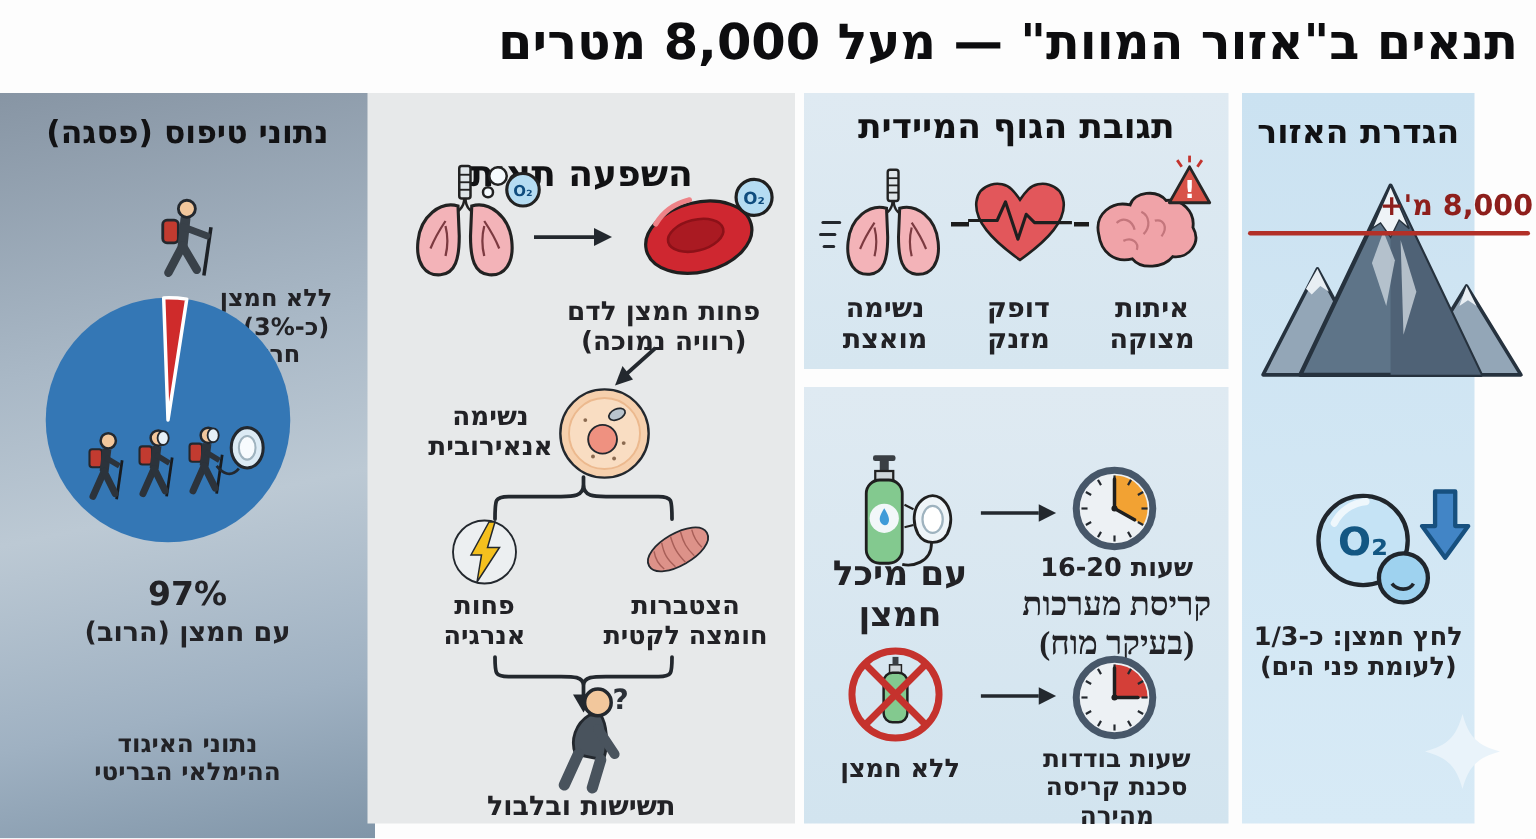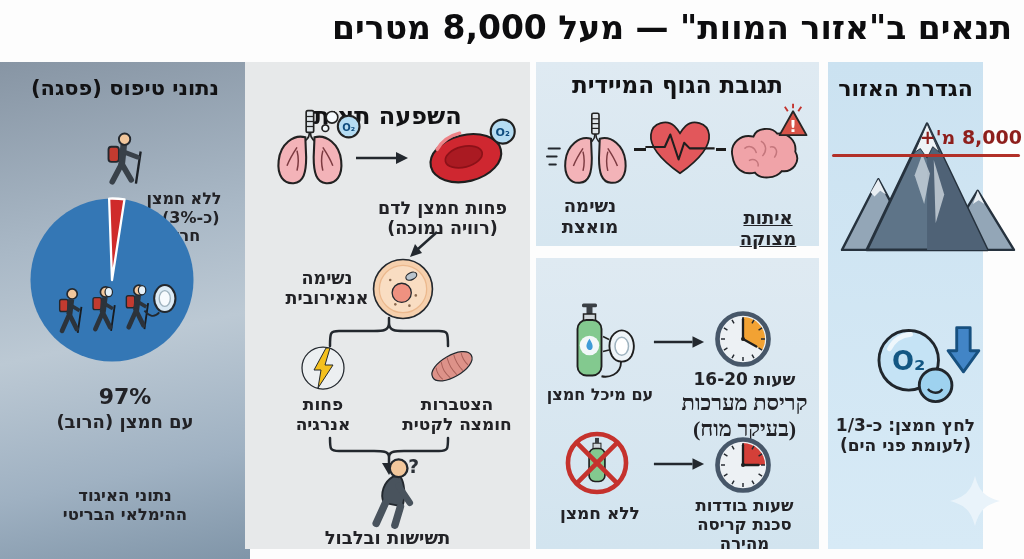--- a/index.html
+++ b/index.html
@@ -222,42 +222,44 @@
         <line x1="95" y1="-4" x2="95" y2="2" stroke="#c3332d" stroke-width="2.5"></line>
         <line x1="84" y1="0" x2="88" y2="6" stroke="#c3332d" stroke-width="2.5"></line>
         <line x1="106" y1="0" x2="102" y2="6" stroke="#c3332d" stroke-width="2.5"></line>
         <polygon points="95,6 113,38 77,38" fill="#d85348" stroke="#262626" stroke-width="2.5" stroke-linejoin="round"></polygon>
         <text x="95" y="34" text-anchor="middle" font-size="22" font-weight="bold" fill="#ffffff">!</text>
       </g>
     </svg>
 
     <div class="abs lbl" dir="rtl" style="left:4px;top:134px;width:100px;font-size:18px;">נשימה
 מואצת</div>
-    <div class="abs lbl" dir="rtl" style="left:186px;top:146px;width:92px;font-size:18px;text-decoration:underline;">איתות
+    <div class="abs lbl" dir="rtl" style="left:100px;top:134px;width:86px;font-size:18px;">דופק
+מזנק</div>
+    <div class="abs lbl" dir="rtl" style="left:186px;top:134px;width:92px;font-size:18px;">איתות
 מצוקה</div>
   </div>
 
   <div class="panel" style="left:536px;top:258px;width:283px;height:291px;
               background:linear-gradient(180deg,#dfeaf2,#d2e4ef);">
 
     <svg class="abs" style="left:24px;top:44px;" width="86" height="84" viewBox="0 0 112 112">
       <rect x="28" y="2" width="20" height="5" rx="2" fill="#3a3f44"></rect>
       <rect x="34" y="6" width="8" height="12" fill="#3a3f44"></rect>
       <rect x="30" y="16" width="16" height="9" fill="#cfd6da" stroke="#222" stroke-width="2"></rect>
       <rect x="22" y="24" width="32" height="74" rx="12" fill="#83c98f" stroke="#1f1f1f" stroke-width="2.5"></rect>
       <circle cx="38" cy="58" r="13" fill="#f2f7f9"></circle>
       <path d="M38,49 C34,55 33,59 35,62 C37,65 41,65 42,61 C43,58 41,54 38,49 Z" fill="#3f9bd8"></path>
       <path d="M74,40 C64,46 62,60 68,72 C74,82 88,82 94,72 C100,60 97,46 88,40 C83,37 79,37 74,40 Z" fill="#eef4f8" stroke="#1f1f1f" stroke-width="2.5"></path>
       <ellipse cx="81" cy="59" rx="9" ry="12" fill="#ffffff" stroke="#9fb3bf" stroke-width="2"></ellipse>
       <line x1="64" y1="50" x2="56" y2="46" stroke="#1f1f1f" stroke-width="2"></line>
       <line x1="64" y1="64" x2="56" y2="66" stroke="#1f1f1f" stroke-width="2"></line>
       <path d="M80,80 C80,98 62,101 54,99" stroke="#1f1f1f" stroke-width="2.5" fill="none"></path>
     </svg>
 
-    <div class="abs lbl" dir="rtl" style="left:0;top:128px;width:128px;font-size:16px;">עם מיכל חמצן</div>
+    <div class="abs lbl" dir="rtl" style="left:0;top:112px;width:128px;font-size:23px;">עם מיכל חמצן</div>
 
     <svg class="abs" style="left:116px;top:76px;" width="54" height="16" viewBox="0 0 56 16">
       <line x1="2" y1="8" x2="42" y2="8" stroke="#23282e" stroke-width="2.5"></line>
       <polygon points="42,2 54,8 42,14" fill="#23282e"></polygon>
     </svg>
 
     <svg class="abs" style="left:178px;top:52px;" width="58" height="58" viewBox="0 0 100 100">
       <circle cx="50" cy="50" r="44" fill="#edf1f4" stroke="#475769" stroke-width="8"></circle>
       <path d="M50,50 L50,12 A38,38 0 0 1 82.9,69 Z" fill="#f2a233"></path>
       <g stroke="#23282e" stroke-width="2.5">

